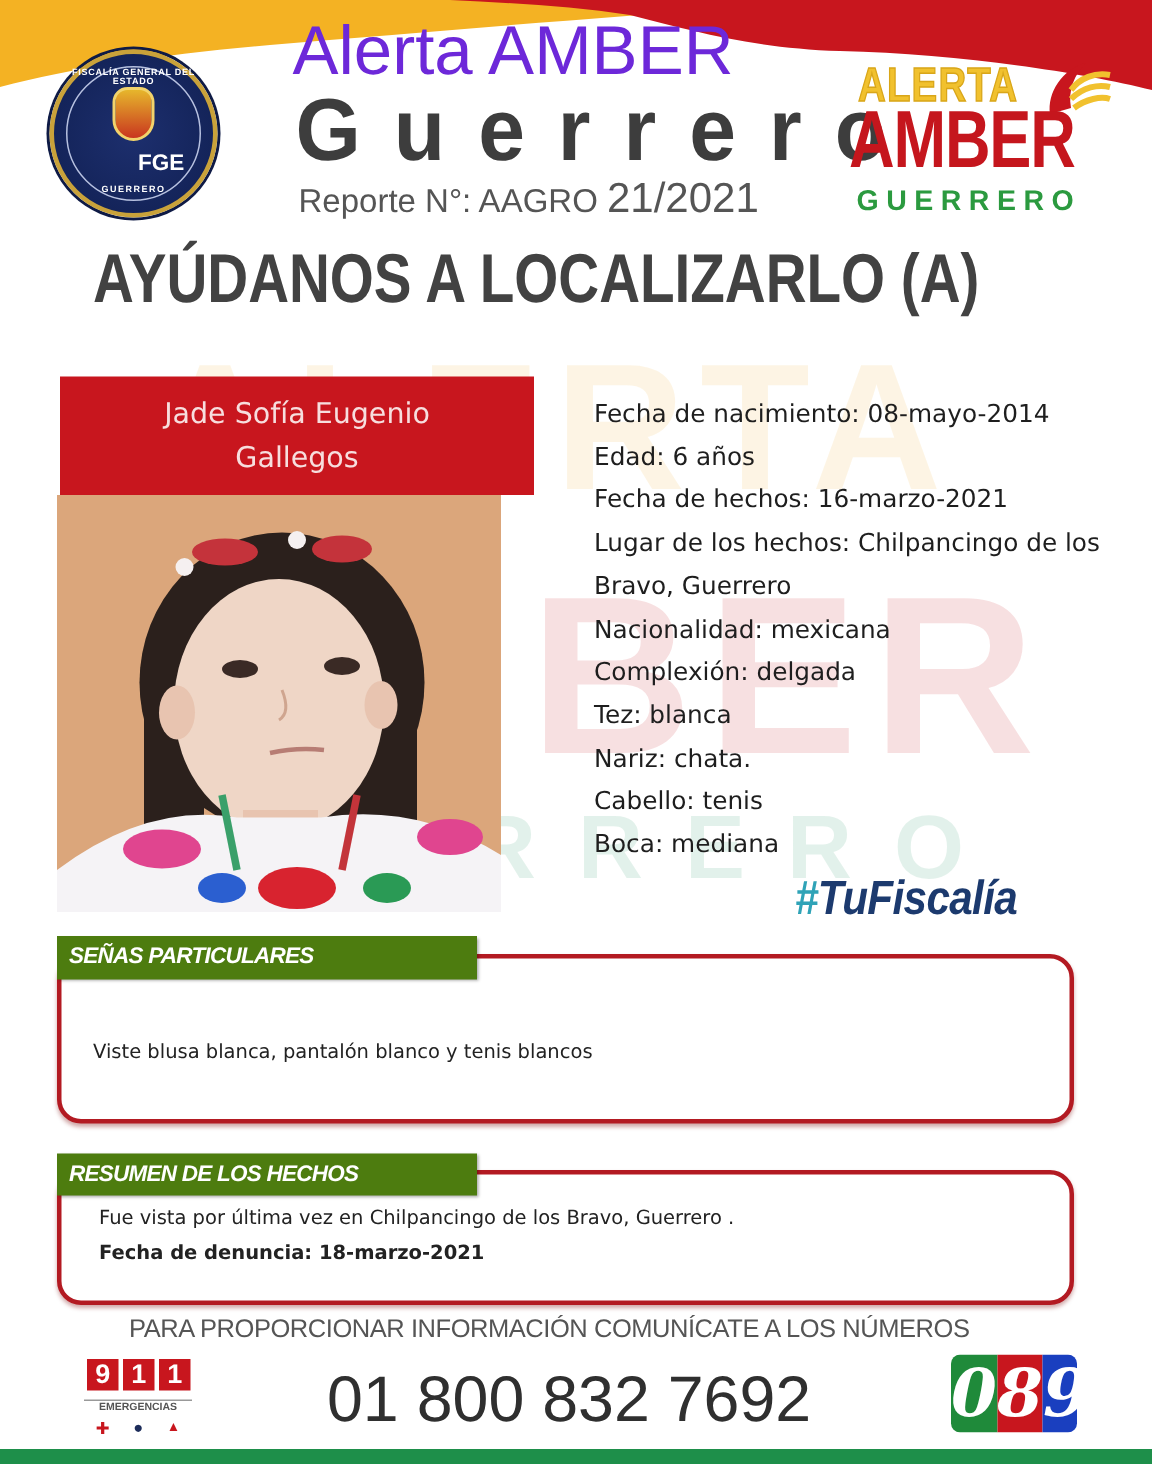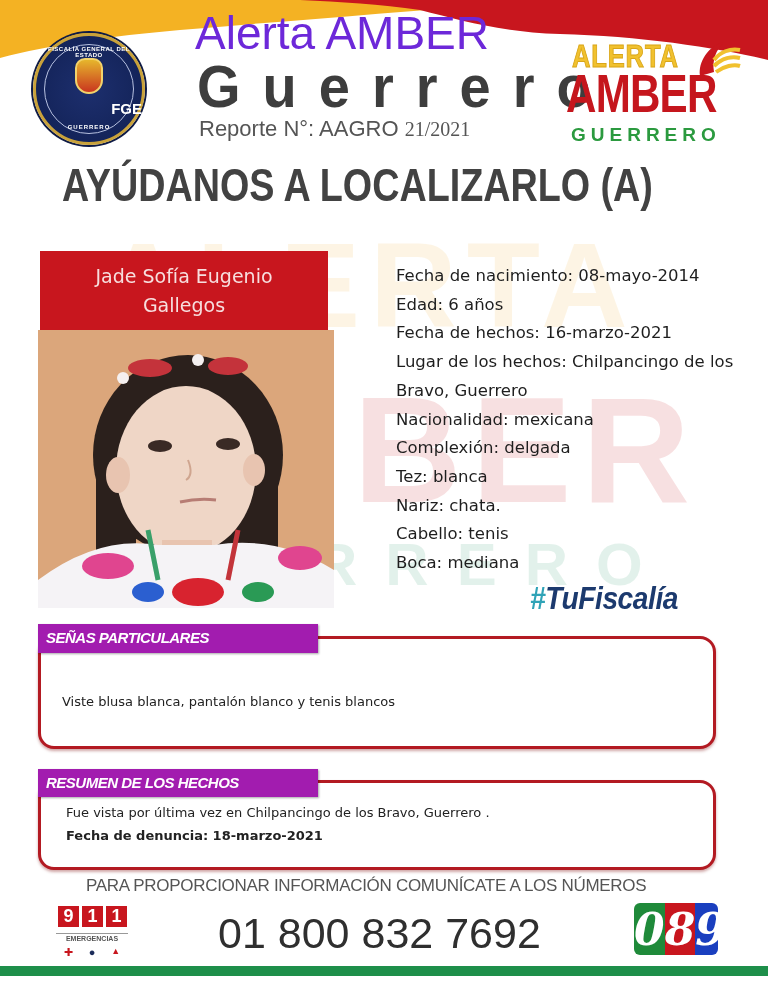--- a/index.html
+++ b/index.html
@@ -12,52 +12,52 @@
   .hdr-yellow { left: 0; top: 0; width: 768px; height: 120px; }
   
   .watermark { left: 100px; top: 225px; width: 640px; height: 420px; opacity: 0.13; pointer-events: none; }
   .wm-line { font-family: "Liberation Sans", sans-serif; font-weight: 900; letter-spacing: 10px; line-height: 1; }
 
   
   .seal { left: 33px; top: 33px; width: 112px; height: 112px; border-radius: 50%;
           background: radial-gradient(circle at 50% 50%, #1d2f6e 0%, #14245a 70%, #0e1a45 100%);
           border: 3px solid #c9a23a; box-shadow: 0 0 0 2px #0e1a45; }
   .seal-ring { position: absolute; left: 8px; top: 8px; width: 90px; height: 90px; border-radius: 50%; border: 1px solid #b7c1e0; }
-  .seal-text { position: absolute; left: 0; top: 64px; width: 106px; text-align: right; color: #fff; font-weight: 700; font-size: 15px; font-family: "Liberation Sans", sans-serif; padding-left: 37px; }
+  .seal-text { position: absolute; left: 0; top: 64px; width: 106px; text-align: center; color: #fff; font-weight: 700; font-size: 15px; font-family: "Liberation Sans", sans-serif; padding-left: 37px; }
   .seal-crest { position: absolute; left: 39px; top: 22px; width: 28px; height: 36px; border-radius: 10px 10px 14px 14px; background: linear-gradient(#e6b62c, #c9361f); border: 2px solid #f2d36b; }
   .seal-top { position: absolute; left: 0; top: 10px; width: 106px; text-align: center; color: #fff; font-size: 6px; font-weight: 700; letter-spacing: 0.5px; }
   .seal-bot { position: absolute; left: 0; top: 88px; width: 106px; text-align: center; color: #fff; font-size: 6px; font-weight: 700; letter-spacing: 1px; }
 
   .title-alerta { left: 195px; top: 6px; font-size: 46px; font-weight: 400; color: #6d28d9; letter-spacing: 0px; font-family: "Liberation Sans", sans-serif; white-space: nowrap; }
   .title-guerrero { left: 197px; top: 52px; font-size: 56px; font-weight: 700; color: #3d3d3d; letter-spacing: 22px; font-family: "Liberation Sans", sans-serif; white-space: nowrap; transform: scaleY(1.05); transform-origin: top left; }
   .reporte { left: 199px; top: 116px; font-size: 22px; color: #555; white-space: nowrap; font-family: "Liberation Sans", sans-serif; }
-  .reporte .num { font-family: Liberation Serif, serif; font-size: 20px; text-align: center; }
+  .reporte .num { font-family: Liberation Sans, sans-serif; font-size: 28px; text-align: center; }
 
   
   .amber-logo { left: 566px; top: 38px; width: 180px; height: 112px; }
   .al-alerta { position: absolute; left: 6px; top: 0; font-size: 32px; font-weight: 900; color: #f1c12e; letter-spacing: 1px; font-family: "Liberation Sans", sans-serif; transform: scaleX(0.8); transform-origin: left; -webkit-text-stroke: 1px #d9a619; }
   .al-amber { position: absolute; left: 0; top: 28px; font-size: 54px; font-weight: 900; color: #c5161d; letter-spacing: -1px; font-family: "Liberation Sans", sans-serif; transform: scaleX(0.78); transform-origin: left; line-height: 1; }
   .al-guerrero { position: absolute; left: 5px; top: 86px; font-size: 19px; font-weight: 900; color: #2b9a3f; letter-spacing: 5px; font-family: "Liberation Sans", sans-serif; }
   .al-swoosh { position: absolute; left: 128px; top: -2px; width: 48px; height: 48px; }
 
   .headline { left: 62px; top: 158px; width: 650px; font-size: 46px; font-weight: 900; color: #424242; white-space: nowrap; font-family: "Liberation Sans", sans-serif; letter-spacing: 0px; transform: scaleX(0.82); transform-origin: left top; }
 
   
-  .name-banner { left: 40px; top: 251px; width: 288px; height: 79px; background: #c8161e; color: #f7dede; font-size: 19px; text-align: center; line-height: 29px; padding-top: 11px; font-family: "DejaVu Sans", sans-serif; }
+  .name-banner { left: 40px; top: 251px; width: 316px; height: 79px; background: #c8161e; color: #f7dede; font-size: 19px; text-align: center; line-height: 29px; padding-top: 11px; font-family: "DejaVu Sans", sans-serif; }
   .photo { left: 38px; top: 330px; width: 296px; height: 278px; background: #d9a67a; overflow: hidden; }
 
   
   .details { left: 355px; top: 262px; width: 380px; font-size: 16.5px; line-height: 28.7px; color: #1e1e1e; font-family: "DejaVu Sans", sans-serif; margin-left: 41px; }
   .details .row { white-space: nowrap; }
   .hashtag { left: 530px; top: 580px; font-size: 32px; font-weight: 900; font-style: italic; color: #1c3a6e; font-family: "Liberation Sans", sans-serif; letter-spacing: -0.5px; transform: scaleX(0.88); transform-origin: left; }
   .hashtag .hash { color: #2fa3b7; }
 
   
   .sec-box { border: 3px solid #b31a22; border-radius: 16px; background: #fff; box-shadow: 0 2px 3px rgba(120,0,0,0.35); }
-  .sec-tab { background: #a21caf; color: #fff; font-size: 15px; font-weight: 900; font-style: italic; padding-left: 8px; line-height: 27px; font-family: "Liberation Sans", sans-serif; letter-spacing: -0.5px; box-shadow: 1px 1px 2px rgba(0,0,0,0.35); }
+  .sec-tab { background: #4d7c0f; color: #fff; font-size: 15px; font-weight: 900; font-style: italic; padding-left: 8px; line-height: 27px; font-family: "Liberation Sans", sans-serif; letter-spacing: -0.5px; box-shadow: 1px 1px 2px rgba(0,0,0,0.35); }
   .sec-text { font-size: 13px; color: #222; font-family: "DejaVu Sans", sans-serif; }
 
   .senas-box { left: 38px; top: 636px; width: 678px; height: 113px; }
   .senas-tab { left: 38px; top: 624px; width: 280px; height: 29px; }
   .senas-text { left: 62px; top: 694px; }
 
   .resumen-box { left: 38px; top: 780px; width: 678px; height: 90px; }
   .resumen-tab { left: 38px; top: 769px; width: 280px; height: 28px; }
   .resumen-l1 { left: 66px; top: 805px; }
   .resumen-l2 { left: 66px; top: 828px; font-weight: 700; }

